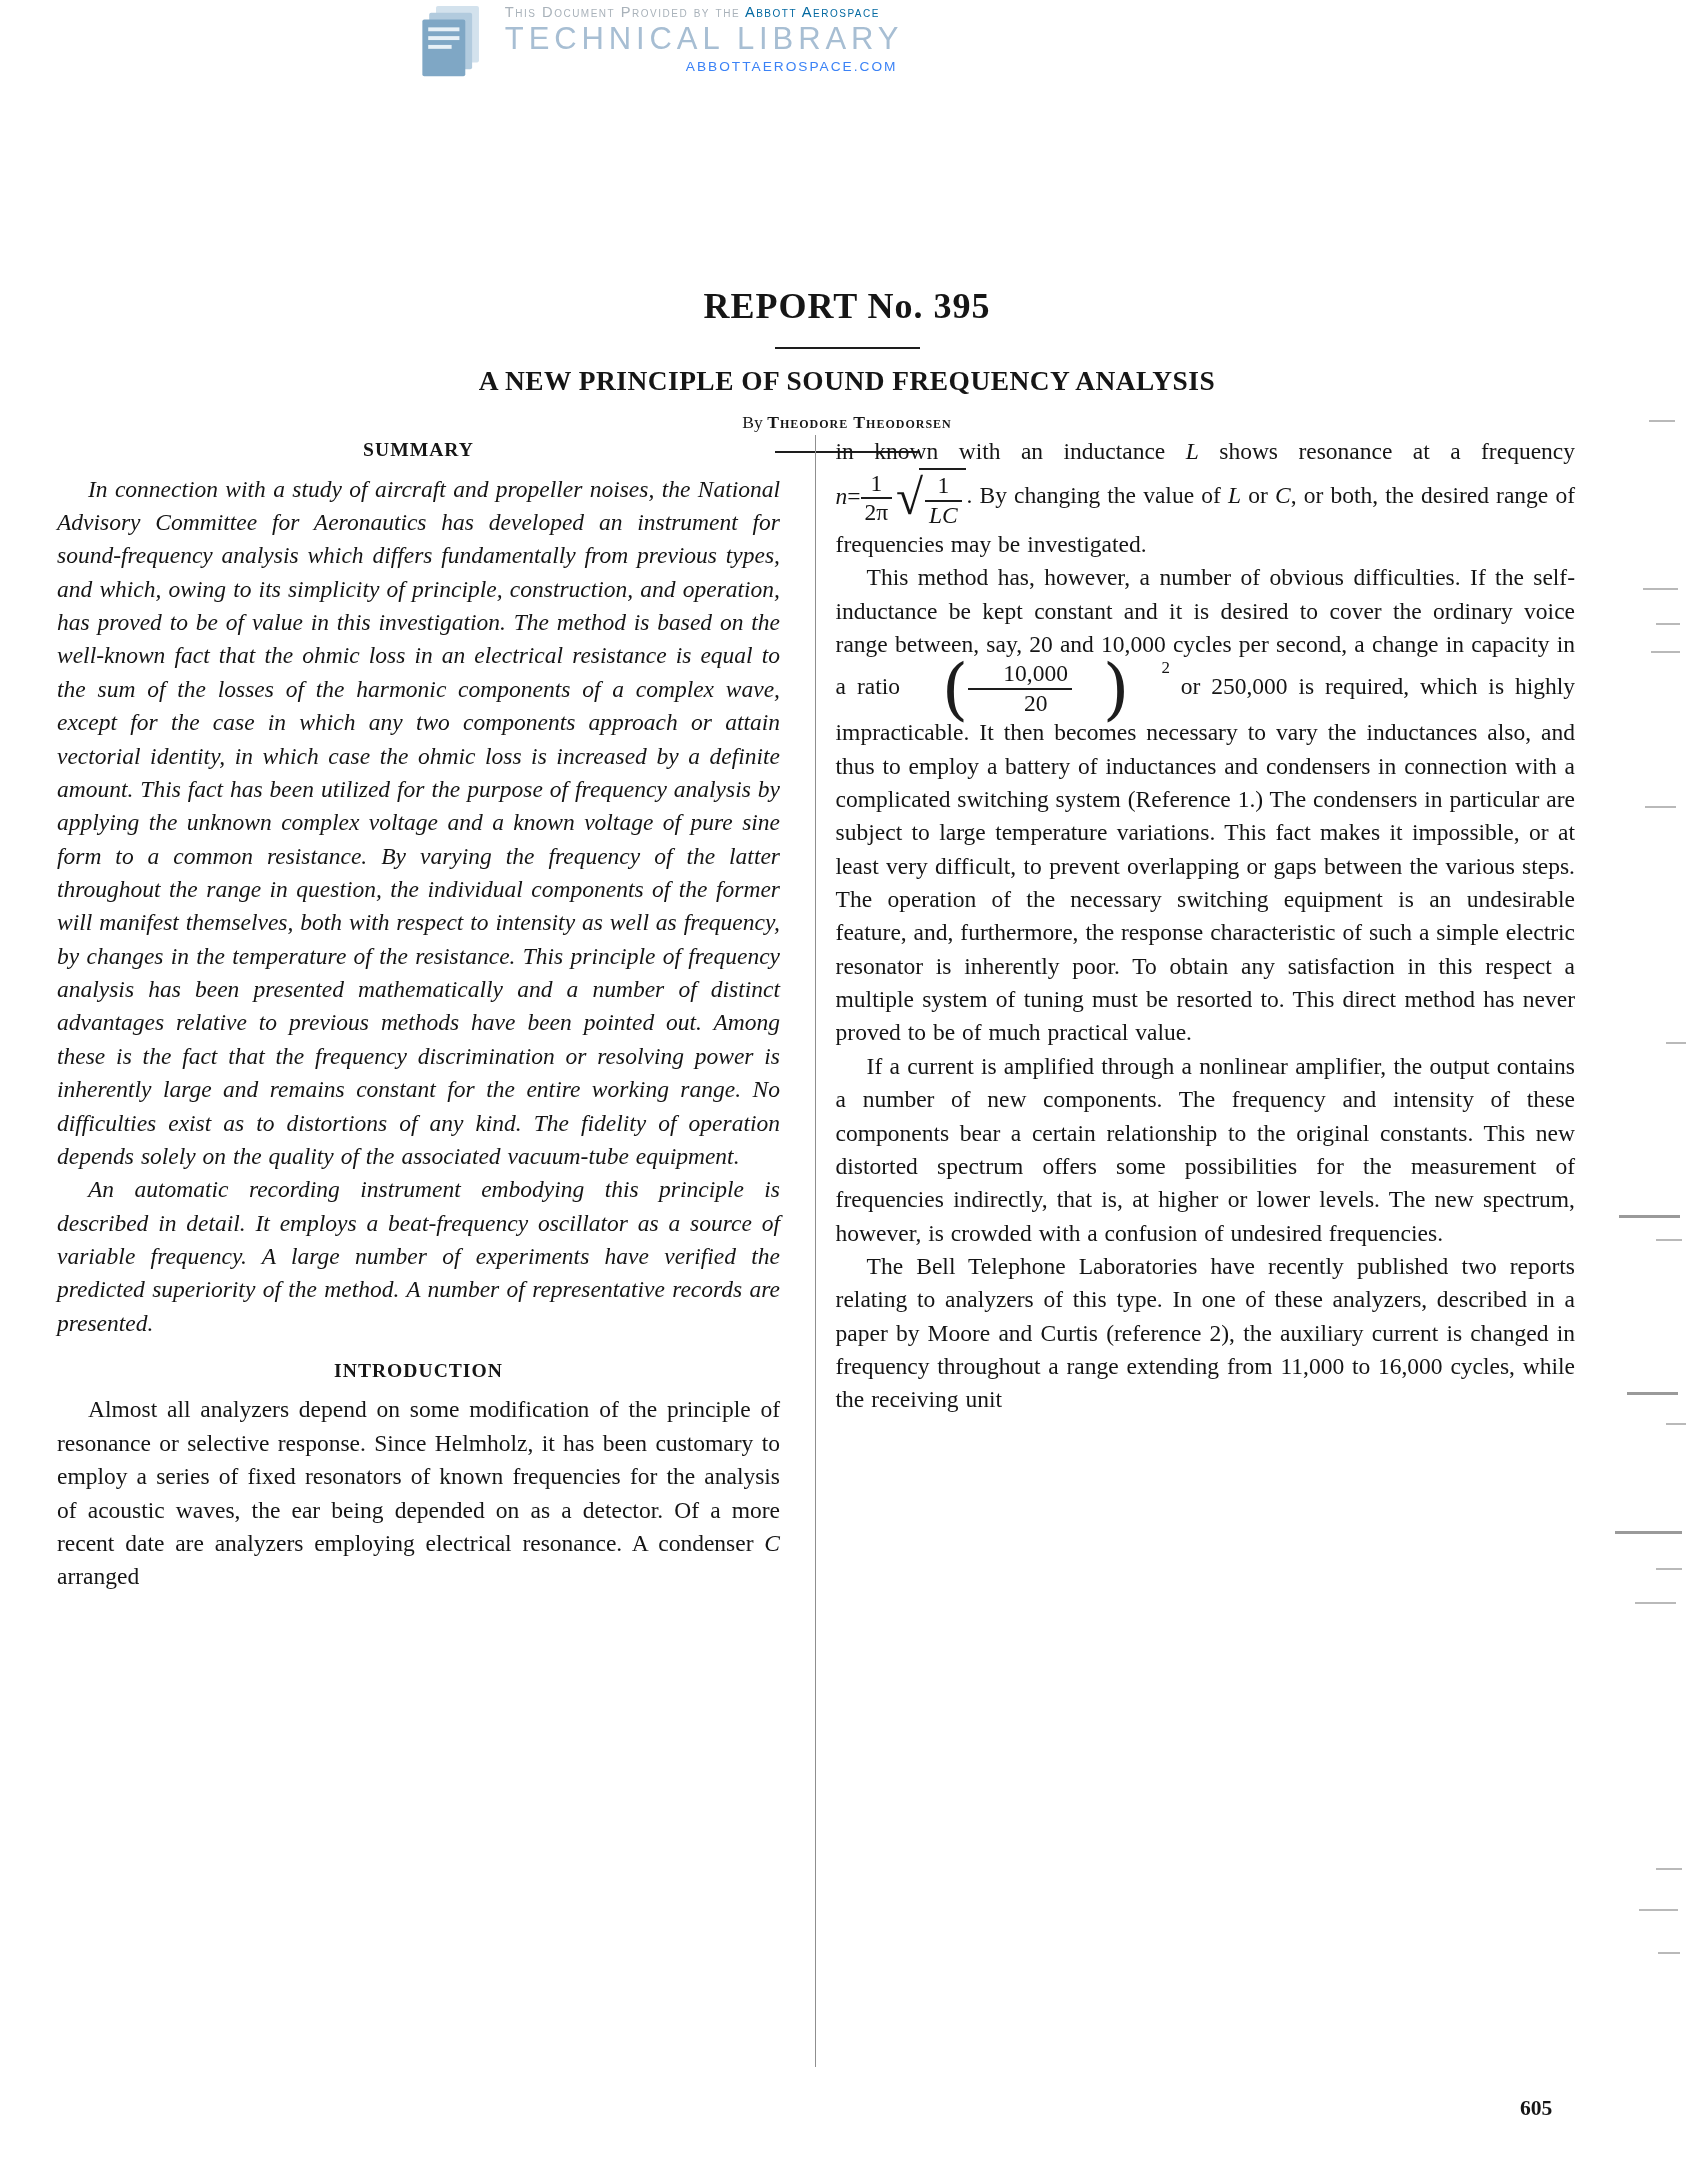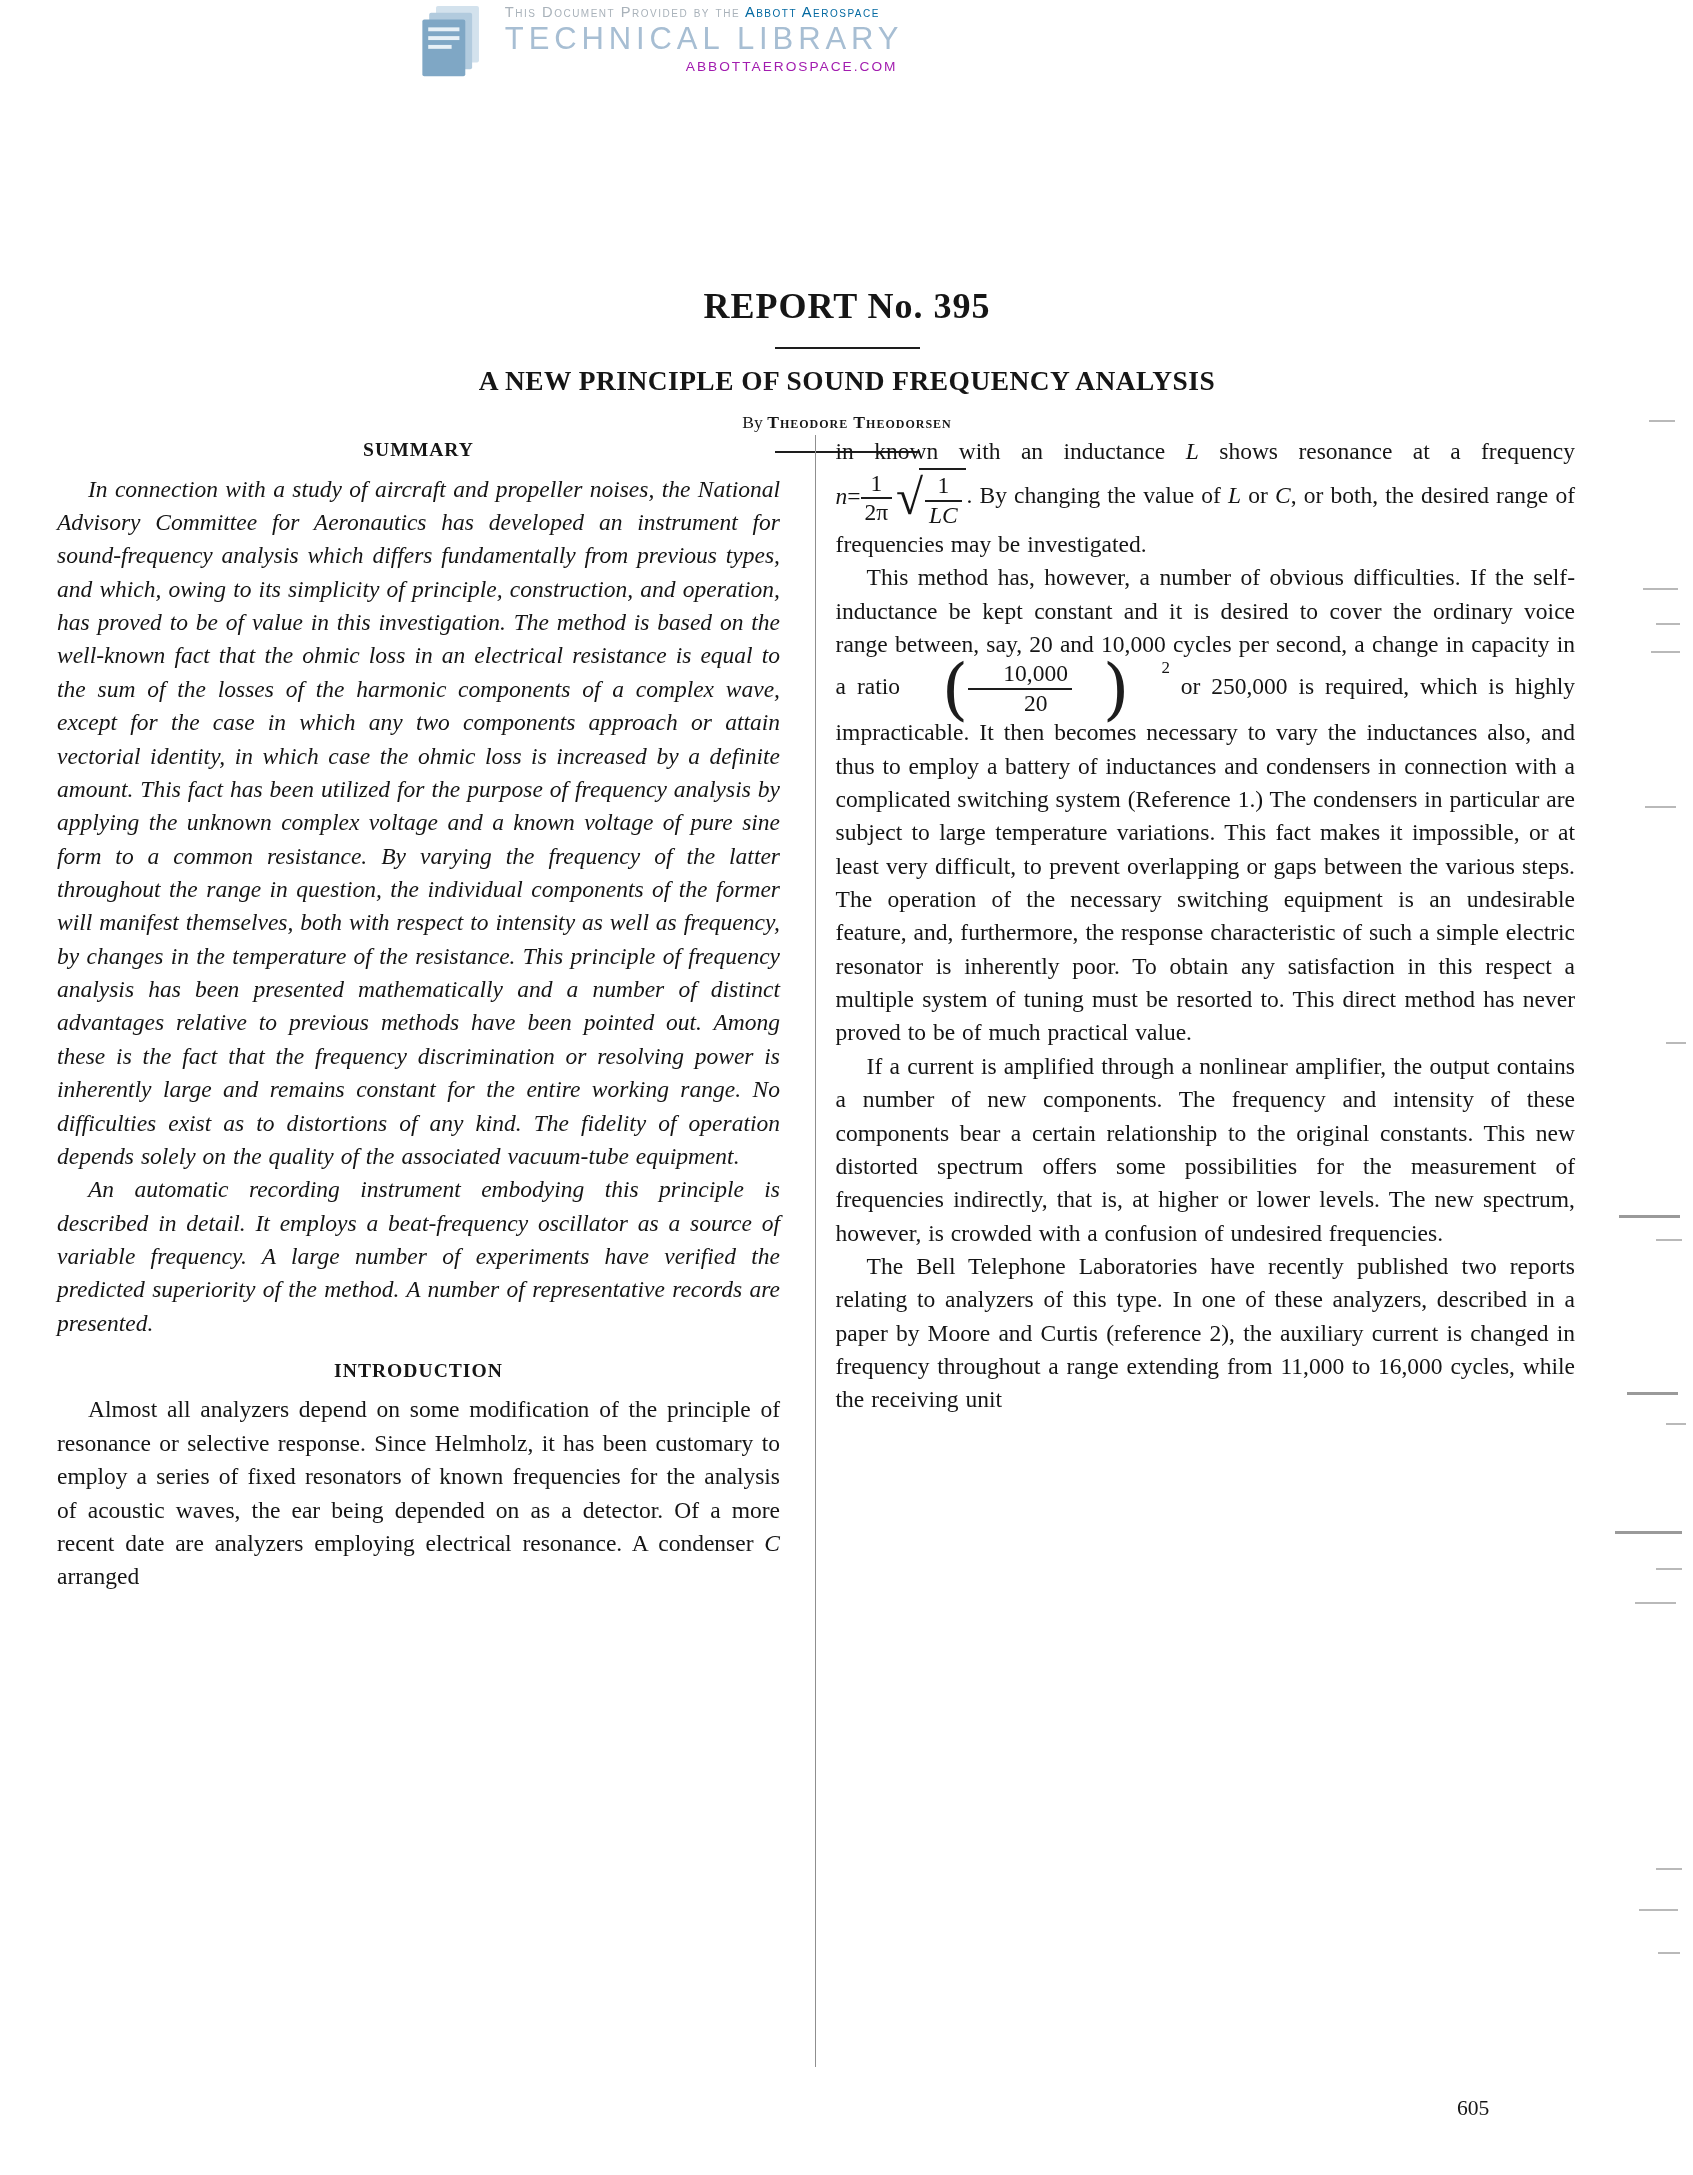--- a/index.html
+++ b/index.html
@@ -9,21 +9,21 @@
     font-family:"Liberation Serif", serif; color:#161616;
   }
 
   
   .watermark { position:absolute; top:2px; left:420px; display:flex; gap:11.8px; align-items:flex-start; }
   .wm-icon { flex:0 0 auto; }
   .wm-text { padding-top:2px; }
   .wm-line1 { font-family:"Liberation Sans", sans-serif; font-variant:small-caps; font-size:14.7px; letter-spacing:1.5px; color:#a9b2ba; white-space:nowrap; }
   .wm-line1 .wm-provider { color:#0369a1; }
   .wm-line2 { font-family:"Liberation Sans", sans-serif; font-size:31px; letter-spacing:4.9px; color:#a7bed3; white-space:nowrap; margin-top:1px; }
-  .wm-line3 { font-family:"Liberation Sans", sans-serif; font-size:13.7px; letter-spacing:2px; color:#a21caf; text-align:right; padding-right:5.9px; margin-top:2px; }
+  .wm-line3 { font-family:"Liberation Sans", sans-serif; font-size:13.7px; letter-spacing:2px; color:#3b82f6; text-align:right; padding-right:5.9px; margin-top:2px; }
 
   
   .doc-header { position:absolute; top:241px; left:0; width:100%; text-align:center;margin-top:44px; }
   .report-no { font-size:36px; font-weight:bold; letter-spacing:1px; margin:0; }
   .hr-short { width:145px; height:0; border:0; border-top:2.9px solid #1d1d1d; margin:19.6px auto 17.6px; }
   .paper-title { font-size:27.4px; font-weight:bold; letter-spacing:0.5px; margin:3.9px 0 0; }
   .byline { margin-top:14.7px; font-size:17.6px; }
   .byline .author { font-variant:small-caps; font-weight:bold; letter-spacing:1px; }
   .hr-short.second { margin-top:18.6px; }
 
@@ -46,21 +46,21 @@
   .frac .num { display:block; border-bottom:2px solid #1d1d1d; padding:0 3.9px 1px; }
   .frac .den { display:block; padding:1px 3.9px 0; }
   .sqrt { display:inline-flex; align-items:center; vertical-align:middle; margin-left:3.9px; }
   .sqrt .sign { font-size:2.1em; line-height:1; margin-right:-3.9px; transform:translateY(-1px); font-style:normal; }
   .sqrt .sqrt-body { display:inline-block; border-top:2px solid #1d1d1d; padding:2.9px 4.9px 0 5.9px; }
   .ratio { display:inline-flex; align-items:center; vertical-align:middle; }
   .ratio .paren { font-size:2.9em; line-height:0.8; font-weight:normal; font-style:normal; font-family:"DejaVu Serif", serif; color:#1d1d1d; }
   .ratio .exp { font-size:0.72em; align-self:flex-start; margin-top:-5.9px; margin-left:1px; }
 
   
-  .page-number { position:absolute; left:1457px; top:2096px; font-size:21.6px; font-weight:normal; }
+  .page-number { position:absolute; left:1520px; top:2096px; font-size:21.6px; font-weight:bold; }
   .artifact { position:absolute; background:#b9b9b9; height:2px; }
   .artifact.dark { background:#9a9a9a; height:2.9px; }
 </style>
 </head>
 <body>
 
 <div class="page">
 
   <div class="watermark">
     <svg class="wm-icon" width="73" height="80" viewBox="0 0 74 82">

